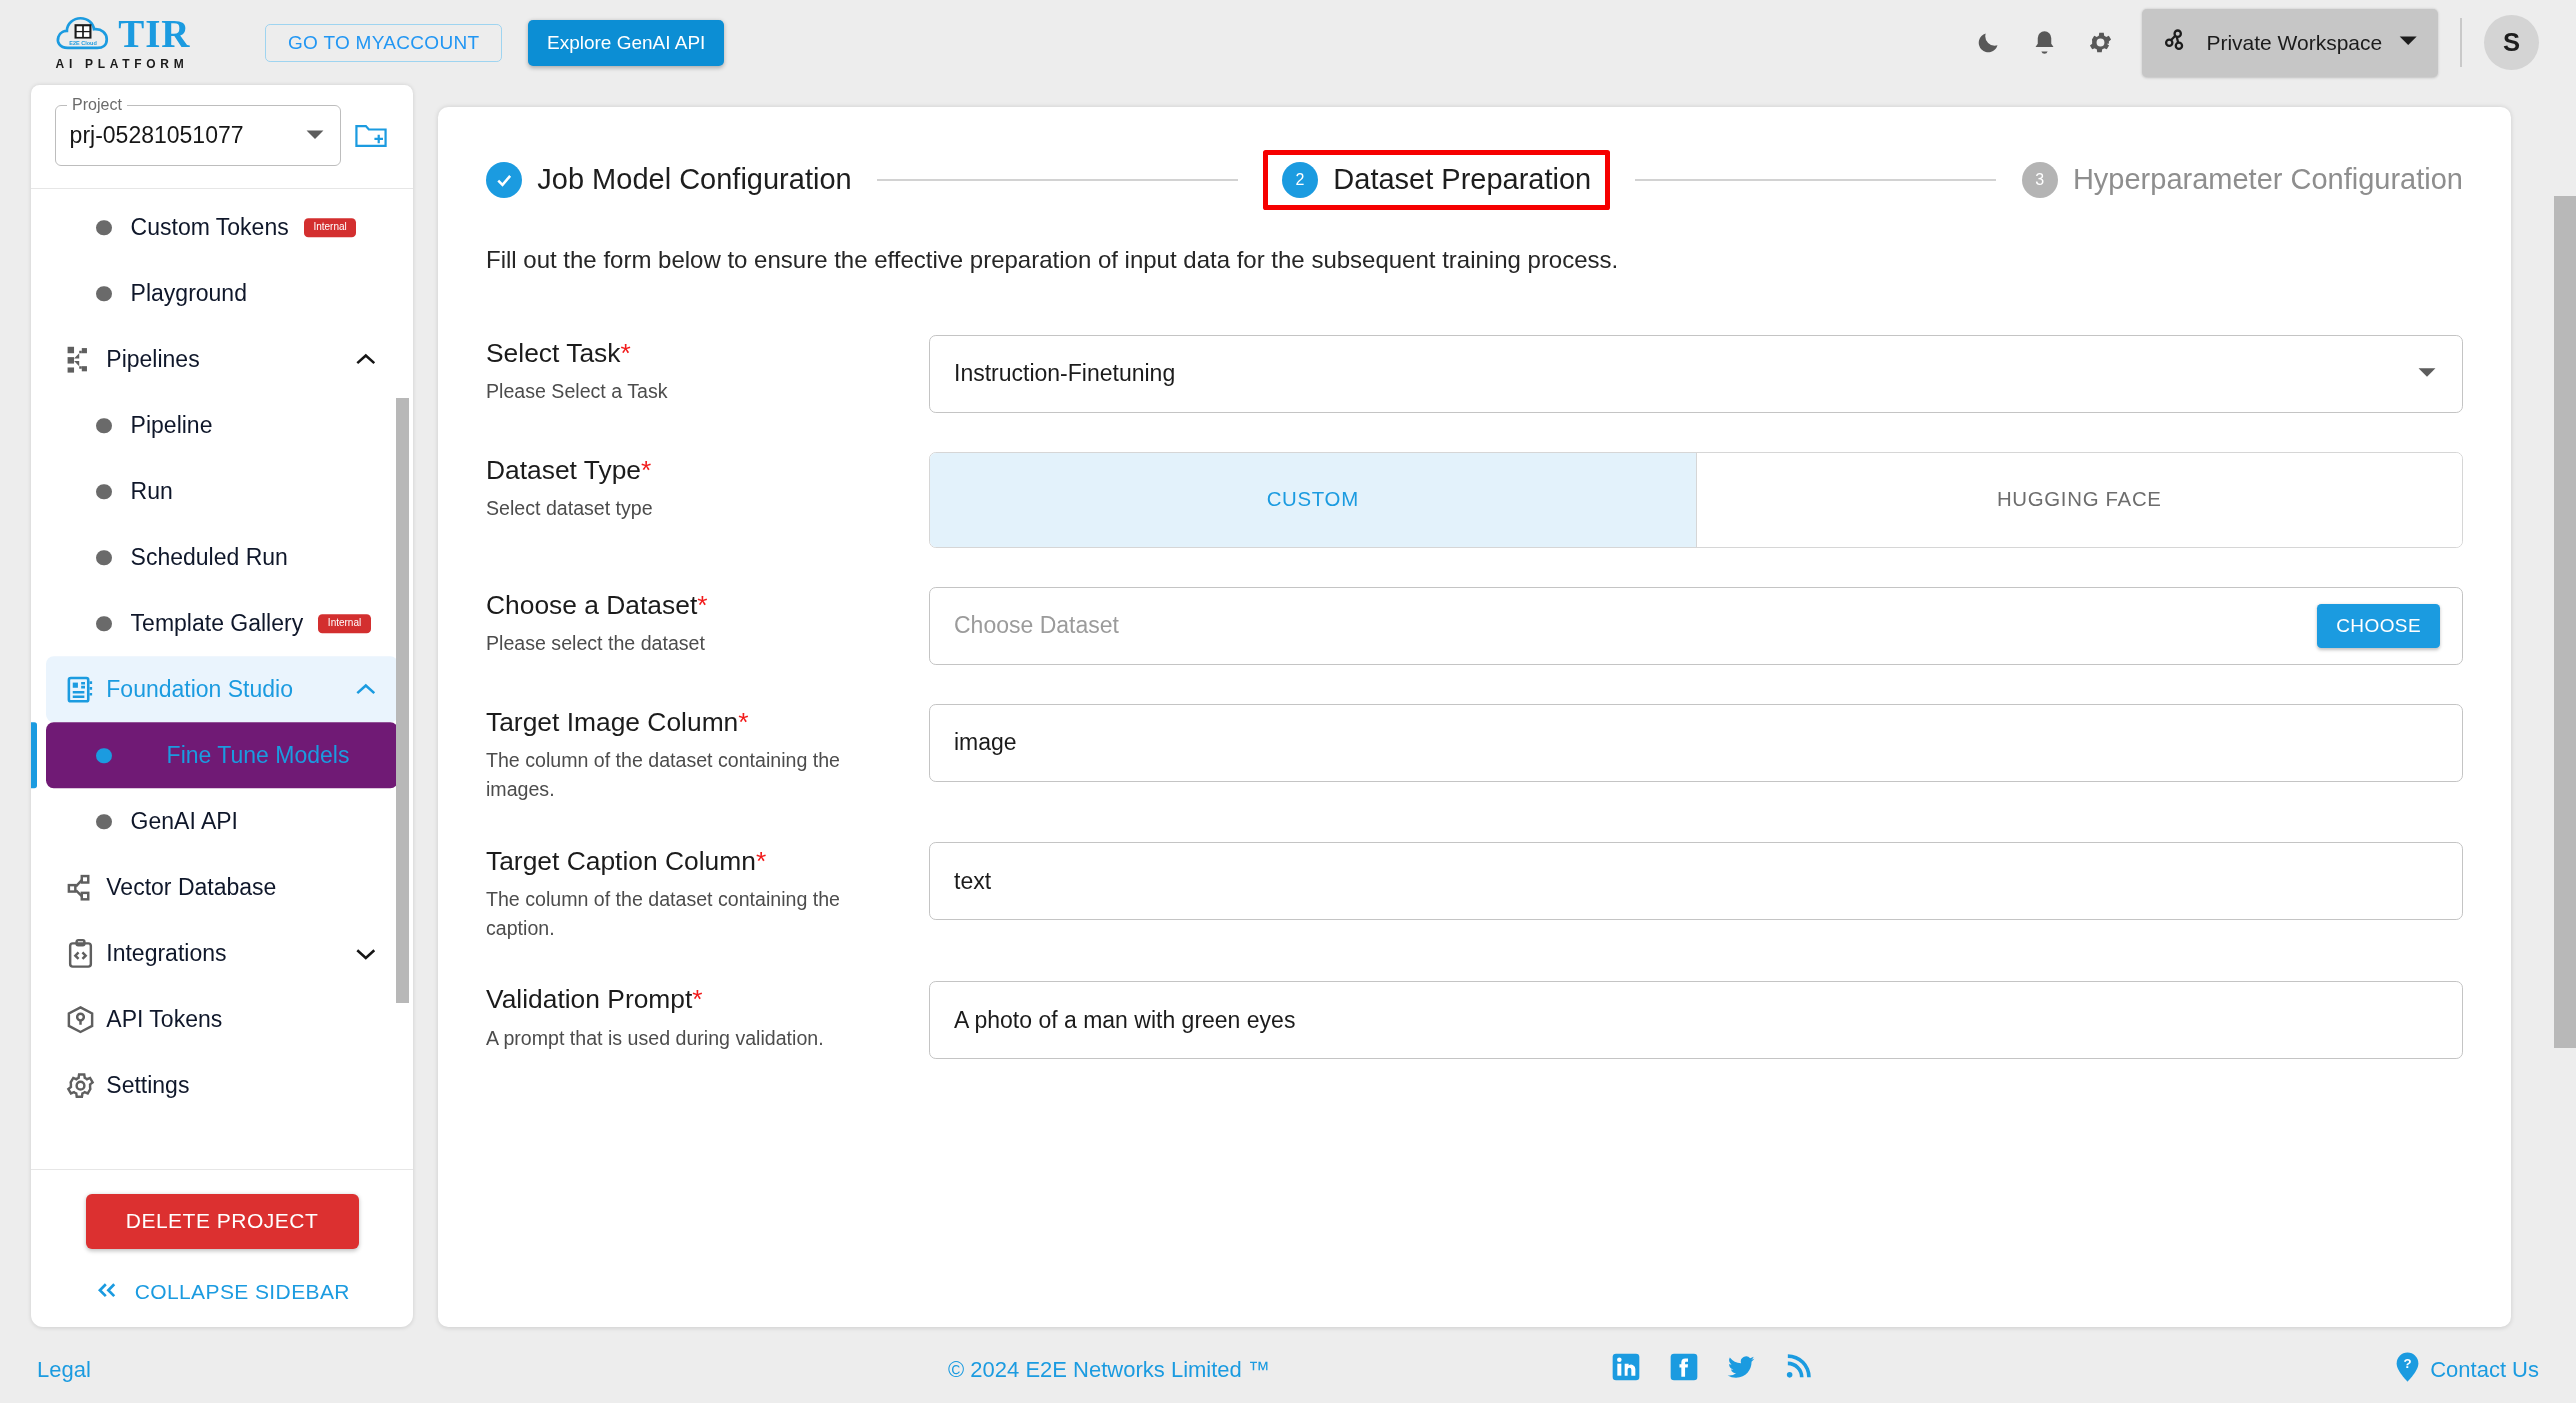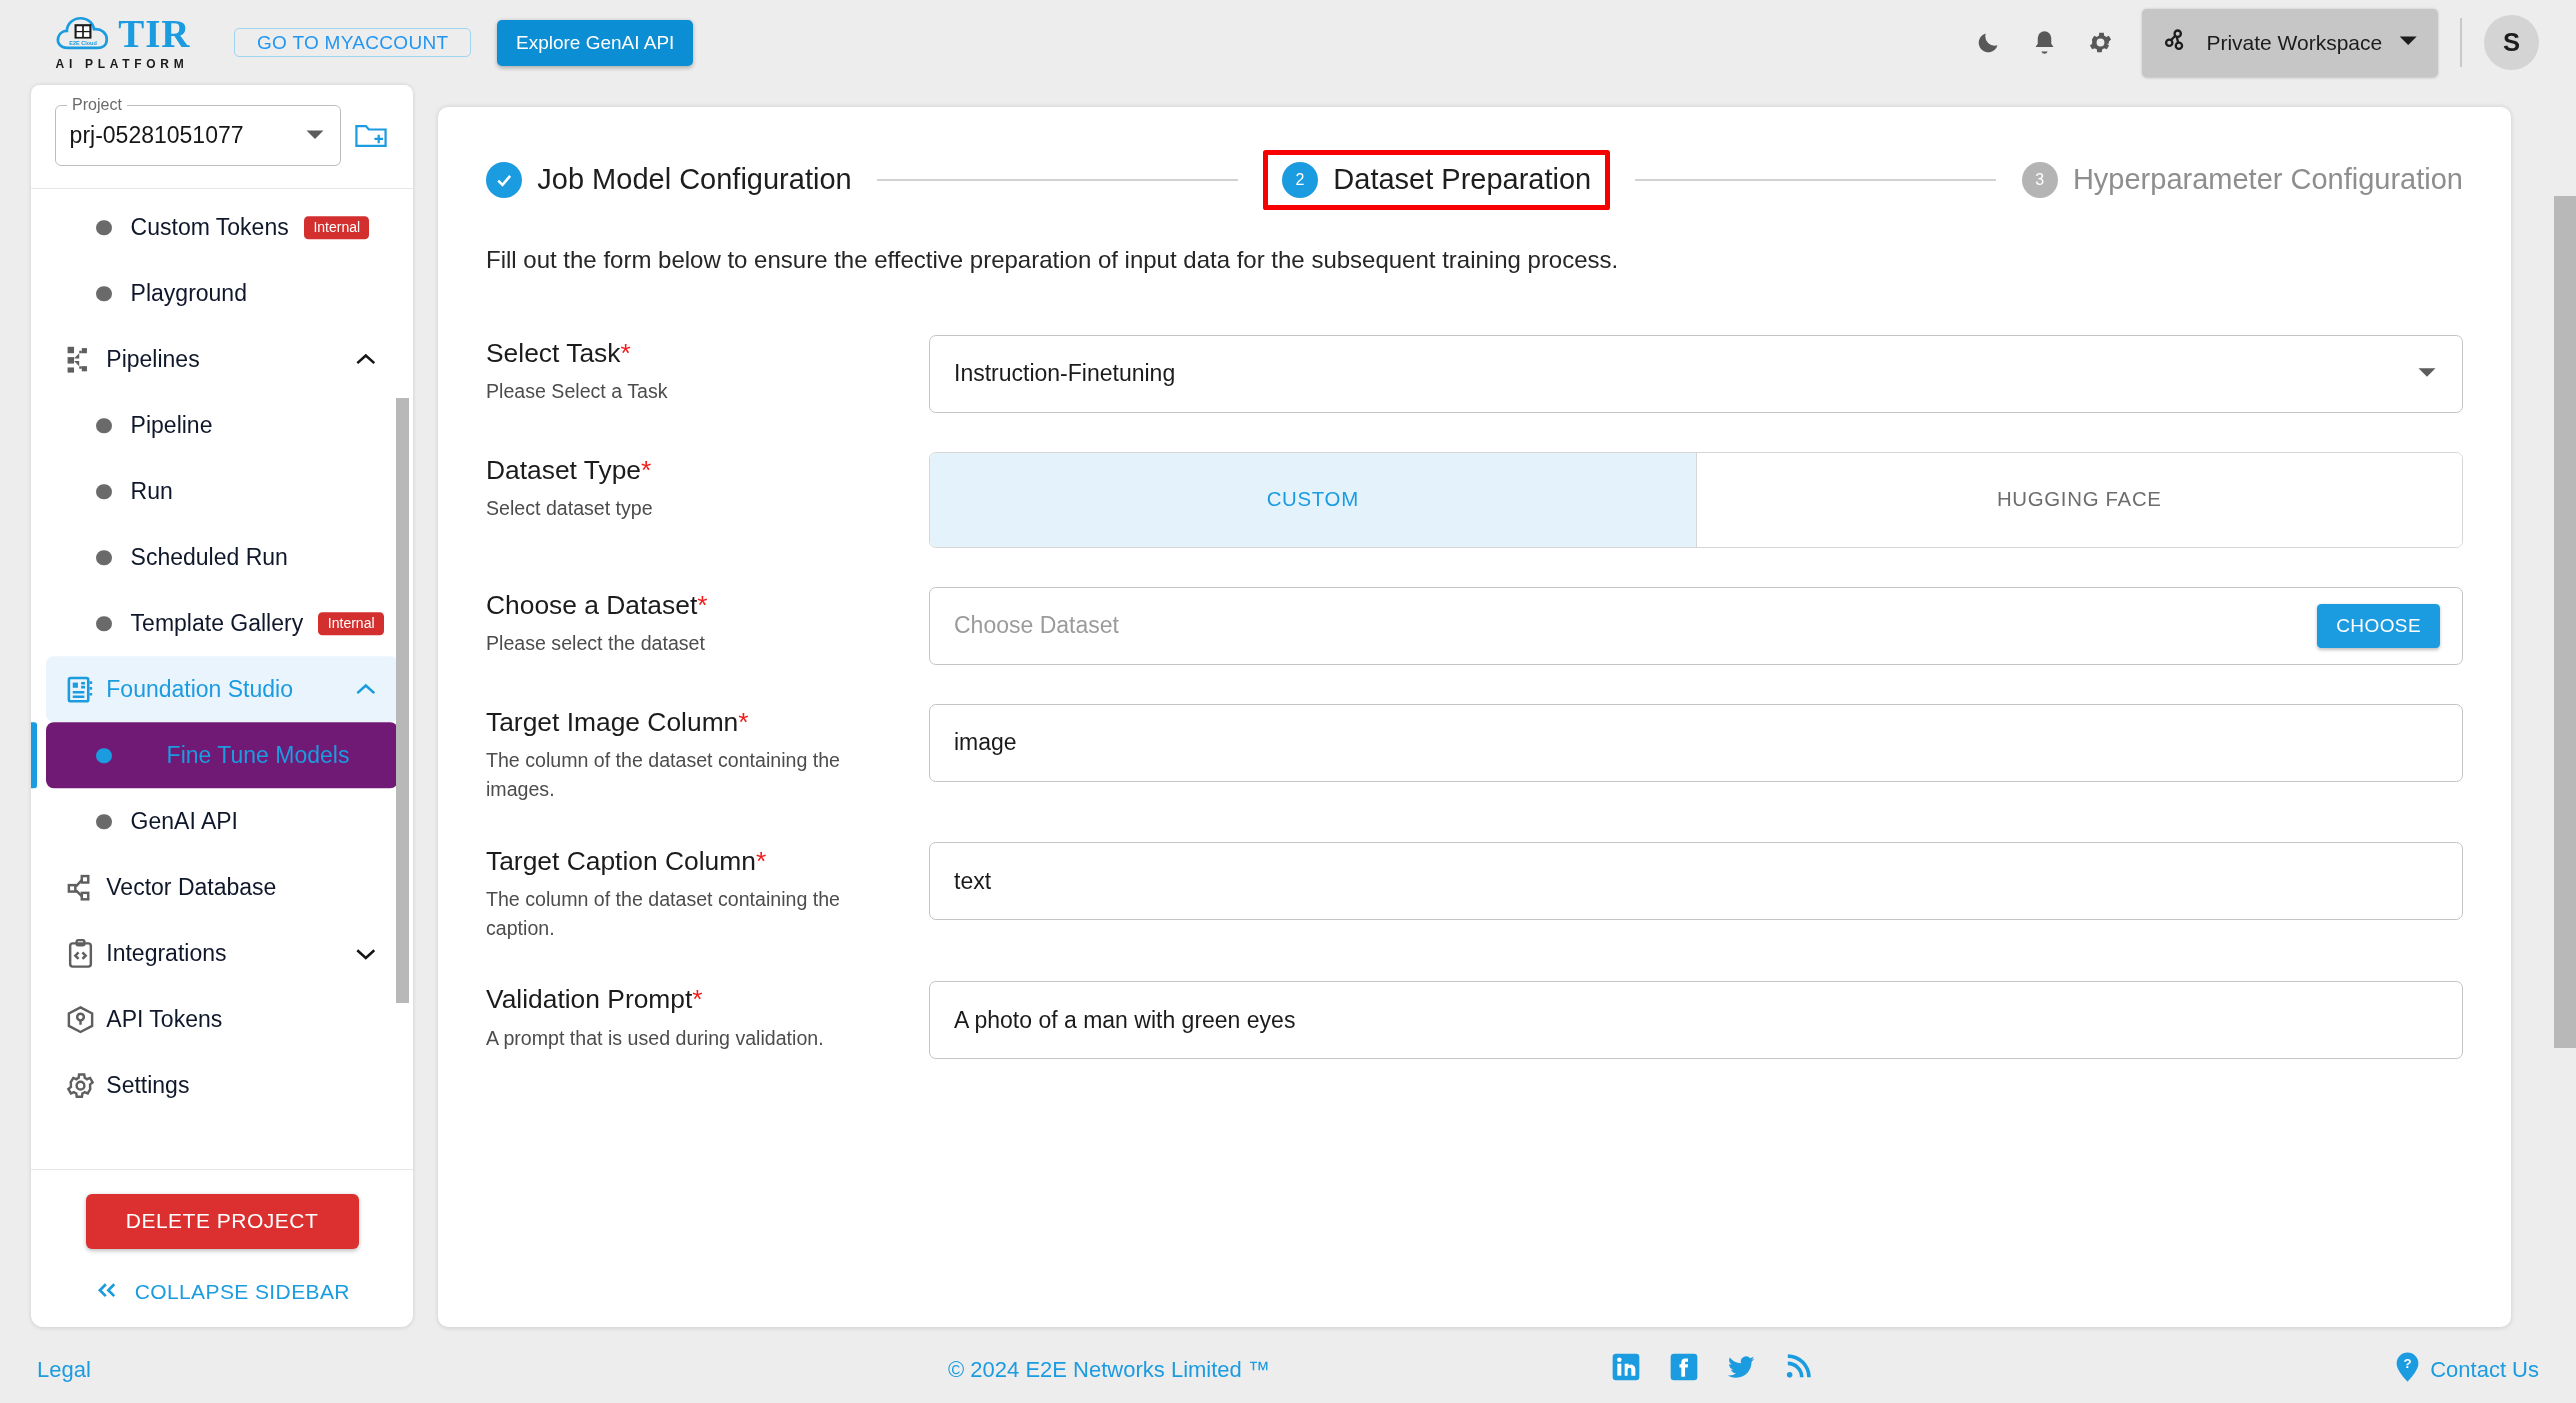--- a/index.html
+++ b/index.html
@@ -16,21 +16,21 @@
     position: absolute; top: 0; left: 0; width: 2576px; height: 85px;
     background: #ededed; display: flex; align-items: center;
   }
   .logo-wrap { display: flex; flex-direction: column; align-items: center; margin-left: 41px; width: 162px; }
   .logo-row { display: flex; align-items: center; gap: 6.8px; }
   .cloud-logo { position: relative; width: 58px; height: 39px; }
   .logo-tir { font-family: "Liberation Serif", serif; font-size: 39px; font-weight: bold; color: #1b9be0; letter-spacing: 0.9px; line-height: 1; }
   .logo-sub { font-size: 12px; font-weight: bold; letter-spacing: 4.7px; color: #1b1b1b; margin-top: 4.3px; }
 
   .btn-outline {
-    margin-left: 31px; height: 29px; padding: 0 22px;
+    margin-left: 62px; height: 38px; padding: 0 22px;
     border: 1.3px solid #9ed4f0; border-radius: 5.1px; background: transparent;
     color: #2196f3; font-size: 19px; letter-spacing: 0.3px; cursor: pointer;
     font-family: "Liberation Sans", sans-serif;
   }
   .btn-primary {
     margin-left: 25.6px; height: 46px; padding: 0 19px; border: none; border-radius: 5.1px;
     background: #0c8ed4; color: #fff; font-size: 19px; cursor: pointer;
     box-shadow: 0 1.7px 4.3px rgba(0,0,0,.28);
     font-family: "Liberation Sans", sans-serif;
   }
@@ -74,21 +74,21 @@
   .nav-inner { padding: 12px 0 8.5px 0; }
   .nav-item {
     display: flex; align-items: center; height: 66px; margin: 0 15.3px; padding: 0 19px;
     border-radius: 7.7px; cursor: pointer; position: relative;
   }
   .nav-item .ico { width: 41px; display: flex; align-items: center; justify-content: flex-start; color: #5f5f5f; }
   .nav-item .dot { width: 15.3px; height: 15.3px; border-radius: 50%; background: #6a6a6a; margin-left: 31px; margin-right: 19px; flex: none; }
   .nav-item .txt { font-size: 23px; color: #0f172a; white-space: nowrap; }
   .nav-item .chev { margin-left: auto; color: #161616; display: flex; }
   .badge-internal {
-    margin-left: 15.3px; background: #d32f2f; color: #fff; font-size: 14px;
+    margin-left: 15.3px; background: #d32f2f; color: #fff; font-size: 10px;
     padding: 3.4px 9.4px; border-radius: 4.3px; line-height: 1.2;
   }
   .nav-item.section-active { background: #eaf4fd; }
   .nav-item.section-active .txt { color: #1b9be0; }
   .nav-item.section-active .ico { color: #1b9be0; }
   .nav-item.section-active .chev { color: #1b9be0; }
   .nav-item.leaf-active { background: #701a75; gap: 36px; }
   .nav-item.leaf-active .txt { color: #1b9be0; }
   .nav-item.leaf-active .dot { background: #1b9be0; }
   .leaf-active-bar { position: absolute; left: -15.3px; top: 0; width: 6px; height: 66px; background: #1b9be0; border-radius: 0 2.6px 2.6px 0; }

